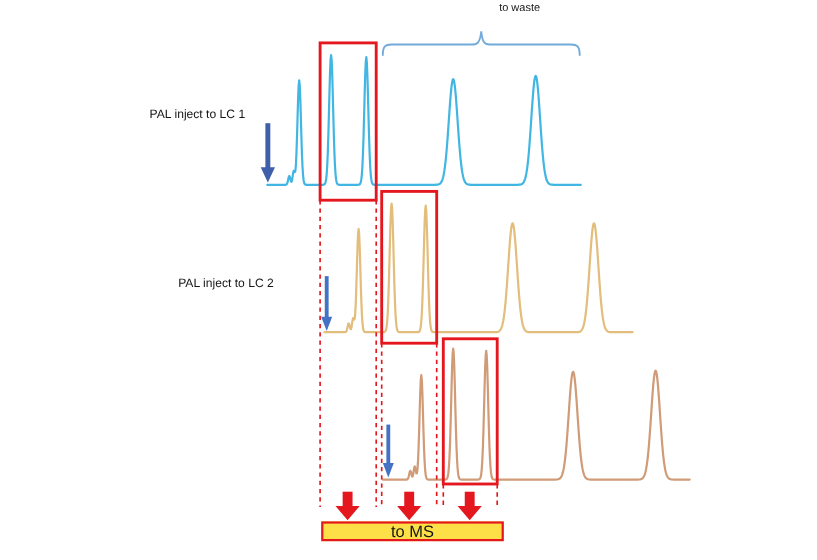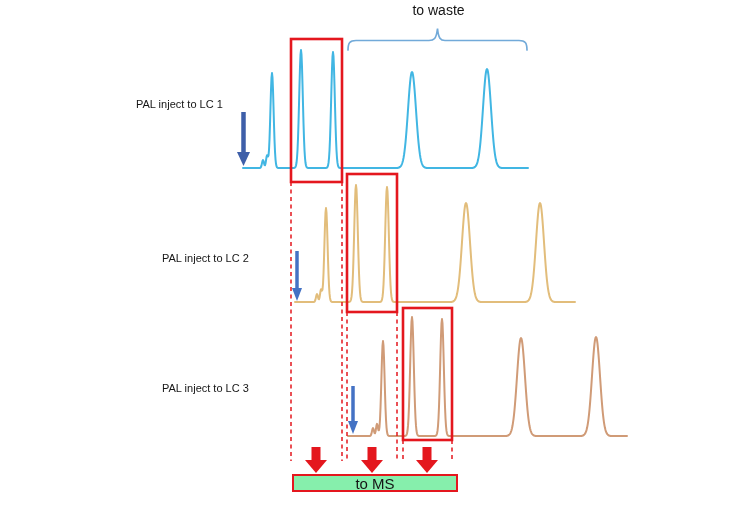--- a/index.html
+++ b/index.html
@@ -9,24 +9,24 @@
   *{margin:0;padding:0;box-sizing:border-box}
   html,body{background:#fff}
   body{width:743px;height:509px;font-family:"Liberation Sans",sans-serif;overflow:hidden}
   .stage{position:relative;width:743px;height:509px;background:#fff}
   .stage svg{position:absolute;left:0;top:0}
   .lbl{position:absolute;font-size:11px;line-height:16px;color:var(--ink);white-space:nowrap}
   .trace{fill:none;stroke-width:2;stroke-linejoin:round;stroke-linecap:round}
   .redbox{fill:none;stroke:var(--red);stroke-width:2.6}
   .dash{stroke:var(--red);stroke-width:1.5;stroke-dasharray:4 3.5}
   .red-fill{fill:var(--red)}
-  .waste-lbl{position:absolute;left:386px;top:2px;width:105px;text-align:center;font-size:14px;color:var(--ink)}
+  .waste-lbl{position:absolute;left:386px;top:2px;width:105px;text-align:right;font-size:10px;color:var(--ink)}
   .ms-box{
     position:absolute;left:292px;top:474px;width:166px;height:18px;
-    border:2.5px solid var(--red);background:#86efac;display:flex;align-items:center;
+    border:2.5px solid var(--red);background:#fde047;display:flex;align-items:center;
     justify-content:center;font-size:15px;color:var(--ink)
   }
 </style>
 </head>
 <body>
 
 <div class="stage">
 
   <svg width="743" height="509" viewBox="0 0 743 509">
 
@@ -69,20 +69,19 @@
     <g>
       <rect class="red-fill" x="422.5" y="447" width="9" height="14"></rect>
       <polygon class="red-fill" points="416,460 438,460 427,473"></polygon>
     </g>
 
     <path d="M348,50 C348,42.5 350,40.5 356,40.5 L429,40.5 C434,40.5 436.2,38.5 437.3,30 L437.5,28.5 C438.5,38.5 440.5,40.5 445,40.5 L519,40.5 C525,40.5 527,42.5 527,50" fill="none" stroke="var(--bracket)" stroke-width="1.7" stroke-linecap="round"></path>
   </svg>
 
   <div class="lbl" style="left:136px;top:96px">PAL inject to LC 1</div>
   <div class="lbl" style="left:162px;top:250px">PAL inject to LC 2</div>
-  <div class="lbl" style="left:162px;top:380px">PAL inject to LC 3</div>
   <div class="waste-lbl">to waste</div>
 
   <div class="ms-box">
     <span>to MS</span>
   </div>
 
 </div>
 
 </body></html>

